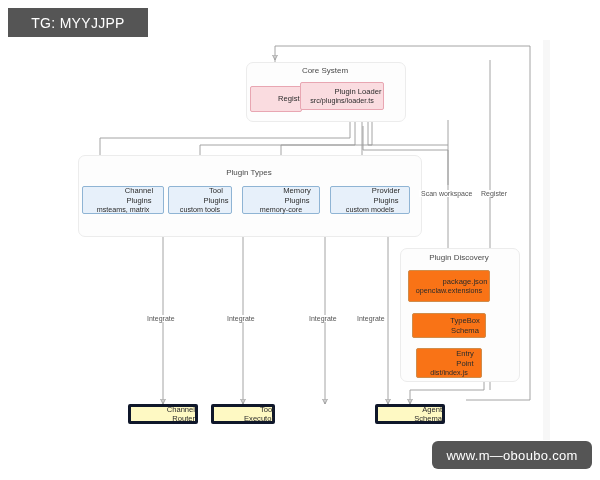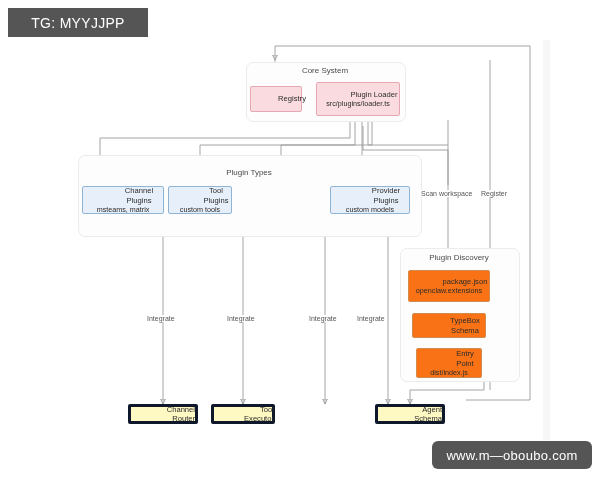--- a/index.html
+++ b/index.html
@@ -97,38 +97,42 @@
     <path d="M449,338 L449,348" marker-end="url(#ah)"></path>
   </svg>
 
   <div class="grp" style="left:246px;top:62px;width:158px;height:58px;"></div>
   <div class="grp-title" style="left:246px;top:66px;width:158px;">Core System</div>
 
   <div class="node n-pink" style="left:250px;top:86px;width:52px;height:26px;">
     <span class="l1">Registry</span>
   </div>
 
-  <div class="node n-pink" style="left:316px;top:82px;width:84px;height:34px;">
+  <div class="node n-pink" style="left:300px;top:82px;width:84px;height:28px;">
     <span class="l1">Plugin Loader</span>
     <span class="l2">src/plugins/loader.ts</span>
   </div>
 
   <div class="grp" style="left:78px;top:155px;width:342px;height:80px;"></div>
   <div class="grp-title" style="left:78px;top:160px;width:342px;margin-top:8px;">Plugin Types</div>
 
   <div class="node n-blue" style="left:82px;top:186px;width:82px;height:28px;">
     <span class="l1">Channel Plugins</span>
     <span class="l2">msteams, matrix</span>
   </div>
 
   <div class="node n-blue" style="left:168px;top:186px;width:64px;height:28px;">
     <span class="l1">Tool Plugins</span>
     <span class="l2">custom tools</span>
   </div>
 
+  <div class="node n-blue" style="left:242px;top:186px;width:78px;height:28px;">
+    <span class="l1">Memory Plugins</span>
+    <span class="l2">memory-core</span>
+  </div>
 
   <div class="node n-blue" style="left:330px;top:186px;width:80px;height:28px;">
     <span class="l1">Provider Plugins</span>
     <span class="l2">custom models</span>
   </div>
 
   <div class="grp" style="left:400px;top:248px;width:118px;height:132px;"></div>
   <div class="grp-title" style="left:400px;top:253px;width:118px;">Plugin Discovery</div>
 
   <div class="node n-orange" style="left:408px;top:270px;width:82px;height:32px;">

